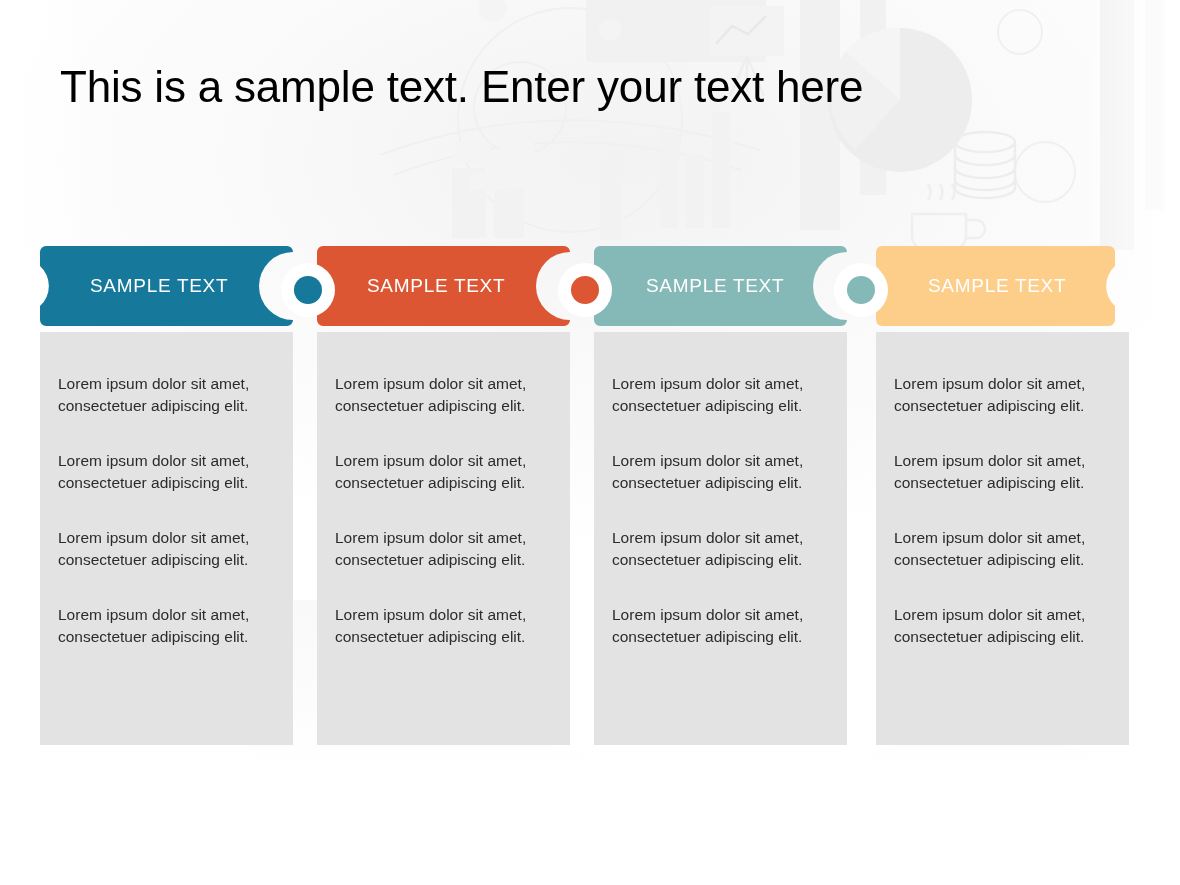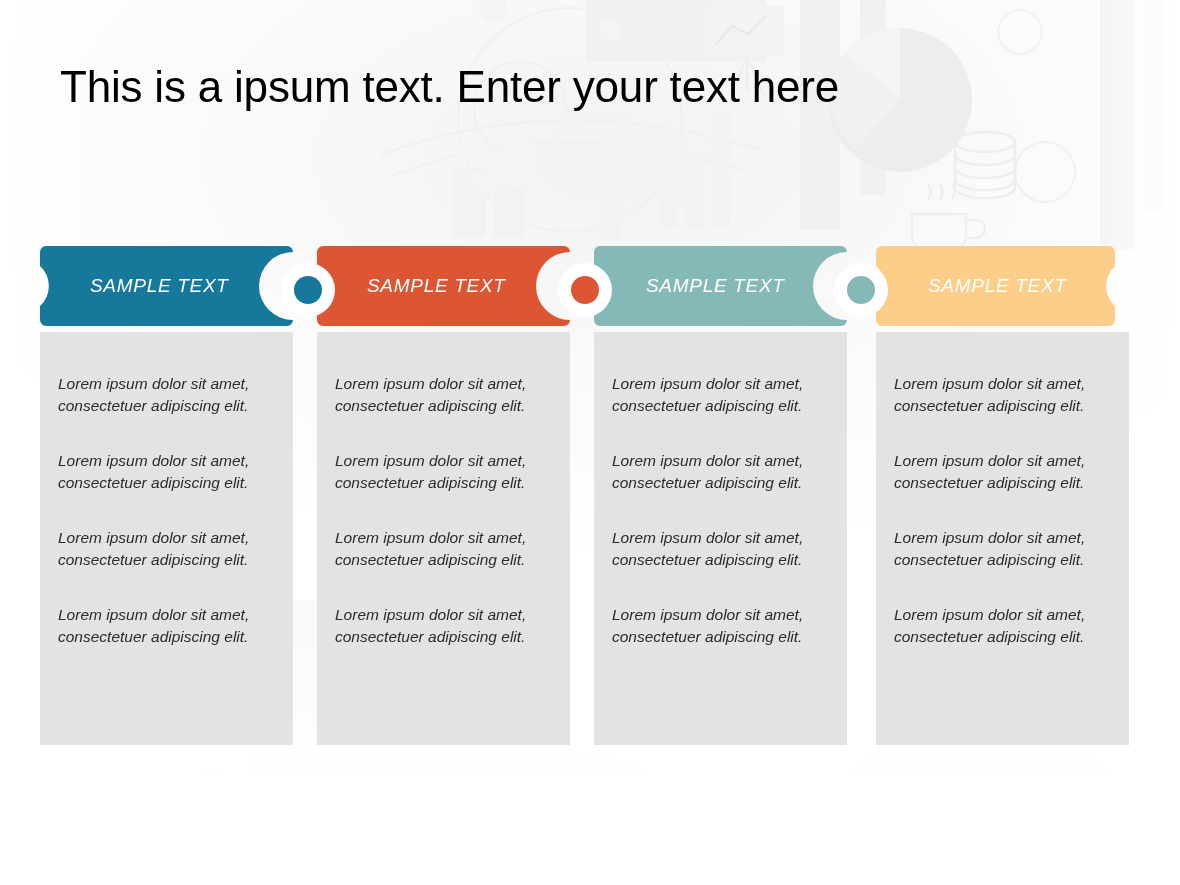--- a/index.html
+++ b/index.html
@@ -49,21 +49,21 @@
     font-weight:400;
     color:#000000;
     letter-spacing:-0.2px;
     white-space:nowrap;
   }
 
   
   .columns {
     position:absolute;
     left:40px; top:240px;
-    width:1100px; height:505px;font-style:italic;
+    width:1100px; height:505px;
   }
   .column {
     position:absolute;
     top:0;
     width:253px;
     height:505px;
   }
   .column.c0 { left:0px; }
   .column.c1 { left:277px; }
   .column.c2 { left:554px; }
@@ -207,21 +207,21 @@
         <ellipse cx="980" cy="820" rx="160" ry="90"></ellipse>
         <ellipse cx="210" cy="840" rx="120" ry="70"></ellipse>
         <rect x="250" y="600" width="300" height="180"></rect>
       </g>
     </svg>
 
     <div class="bg-vignette"></div>
     <div class="bg-soft-bottom"></div>
   </div>
 
-  <div class="slide-title">This is a ipsum text. Enter your text here</div>
+  <div class="slide-title">This is a sample text. Enter your text here</div>
 
   <div class="columns">
 
     <div class="column c0">
       <div class="panel" style="background: rgb(228, 227, 227);"></div>
 
       <div class="banner">
         <svg viewBox="0 0 253 96">
           <path d="M6 6
                    h241

